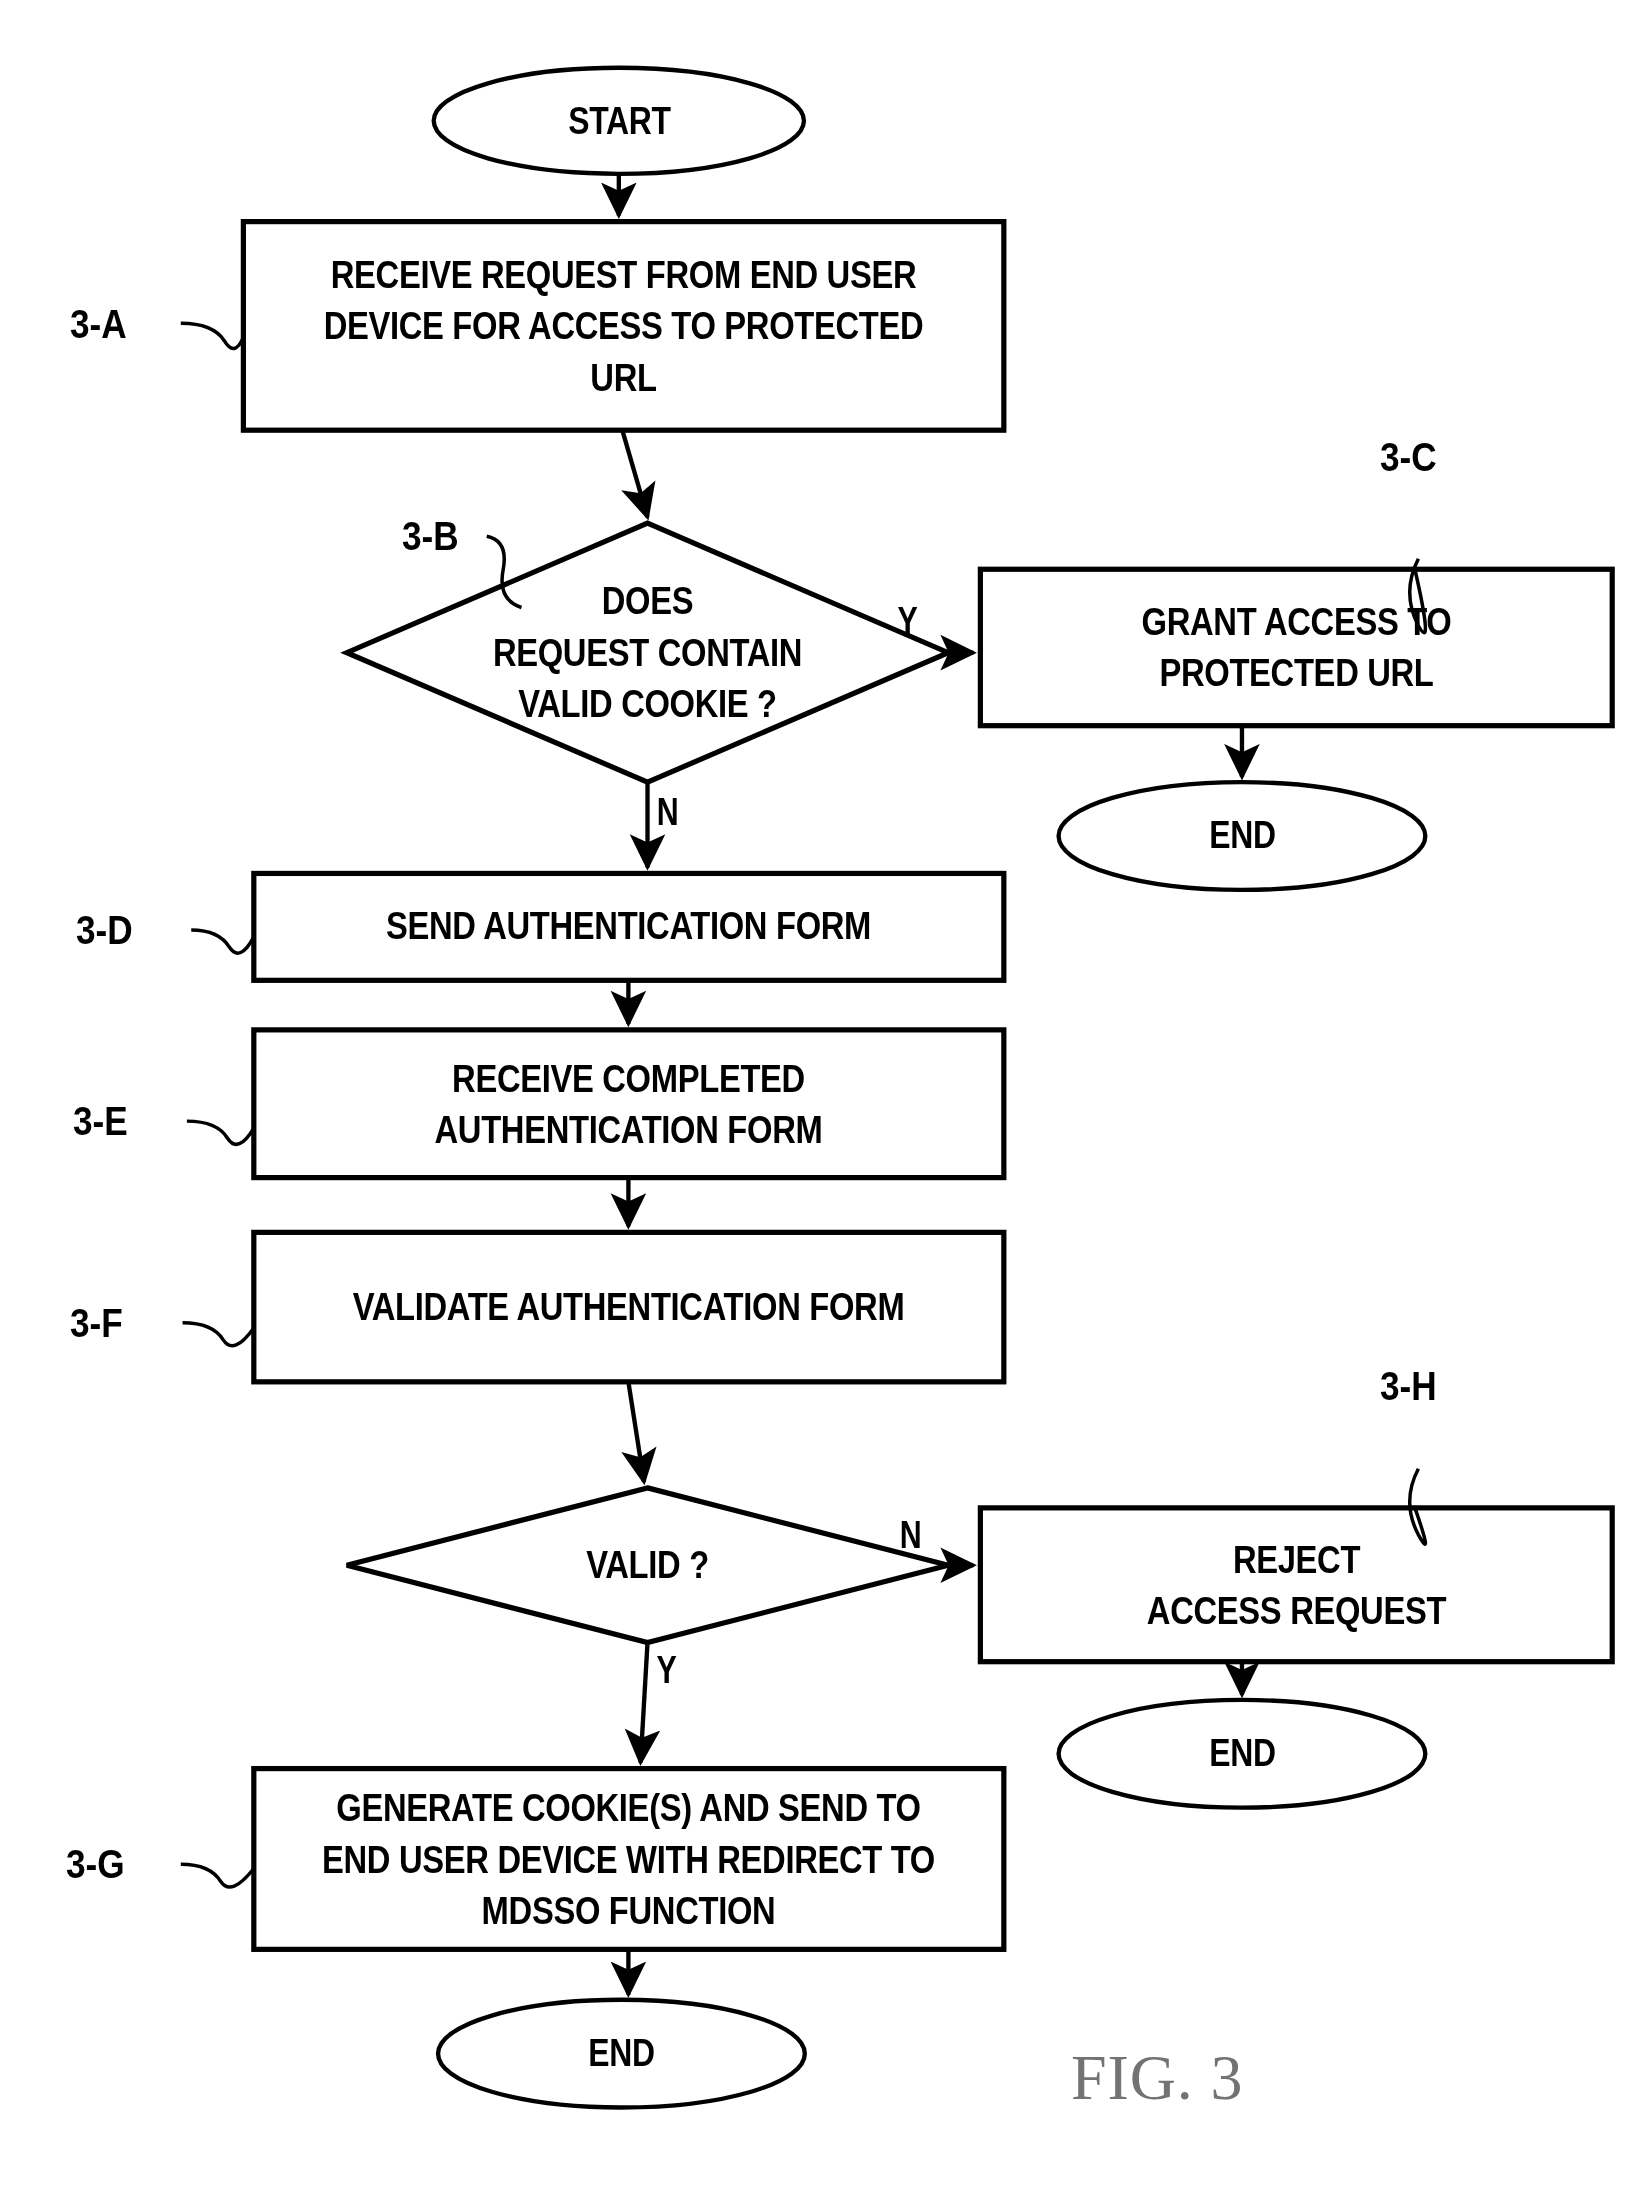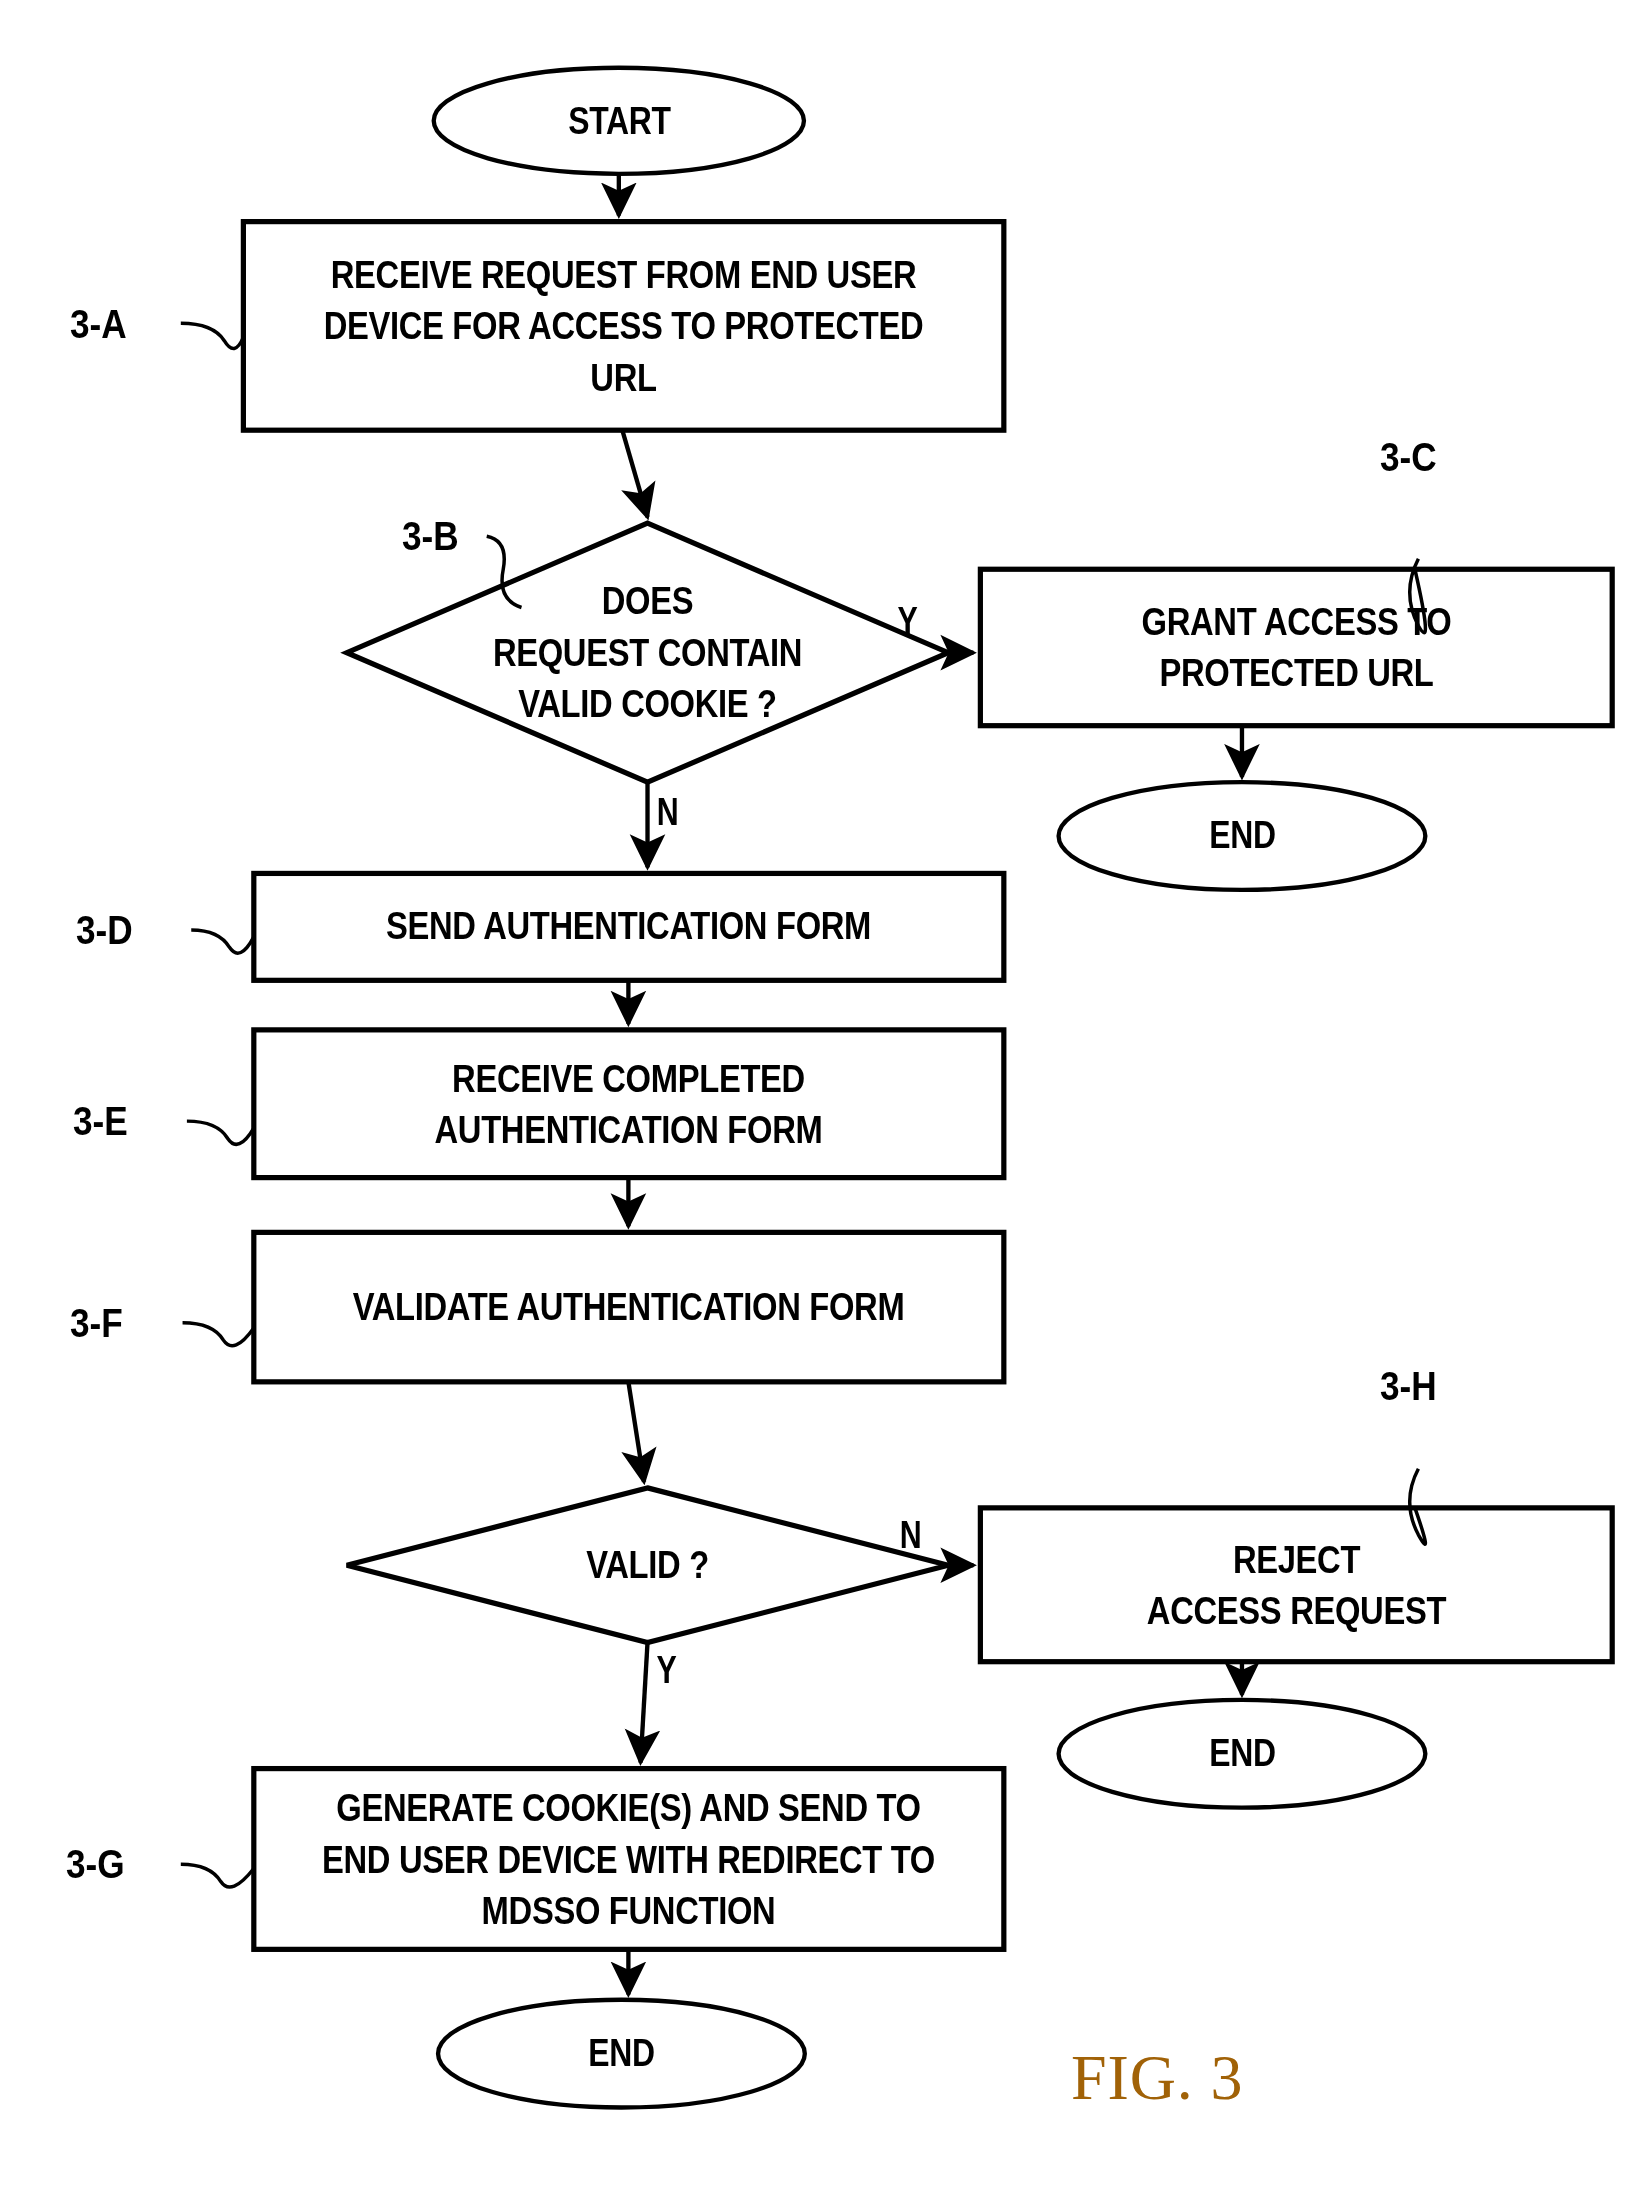--- a/index.html
+++ b/index.html
@@ -56,21 +56,21 @@
     position: absolute;
     color: #000000;
     font-family: "Liberation Sans", sans-serif;
     font-weight: 700;
     font-size: 38px;
     transform: scaleX(0.8);
     white-space: nowrap;
   }
   .fig-caption {
     position: absolute;
-    color: #a16207;
+    color: #737373;
     font-family: "Liberation Serif", serif;
     font-weight: 400;
     font-size: 64px;
     letter-spacing: 0.9px;
     white-space: nowrap;
   }
 </style>
 </head>
 <body>
 

